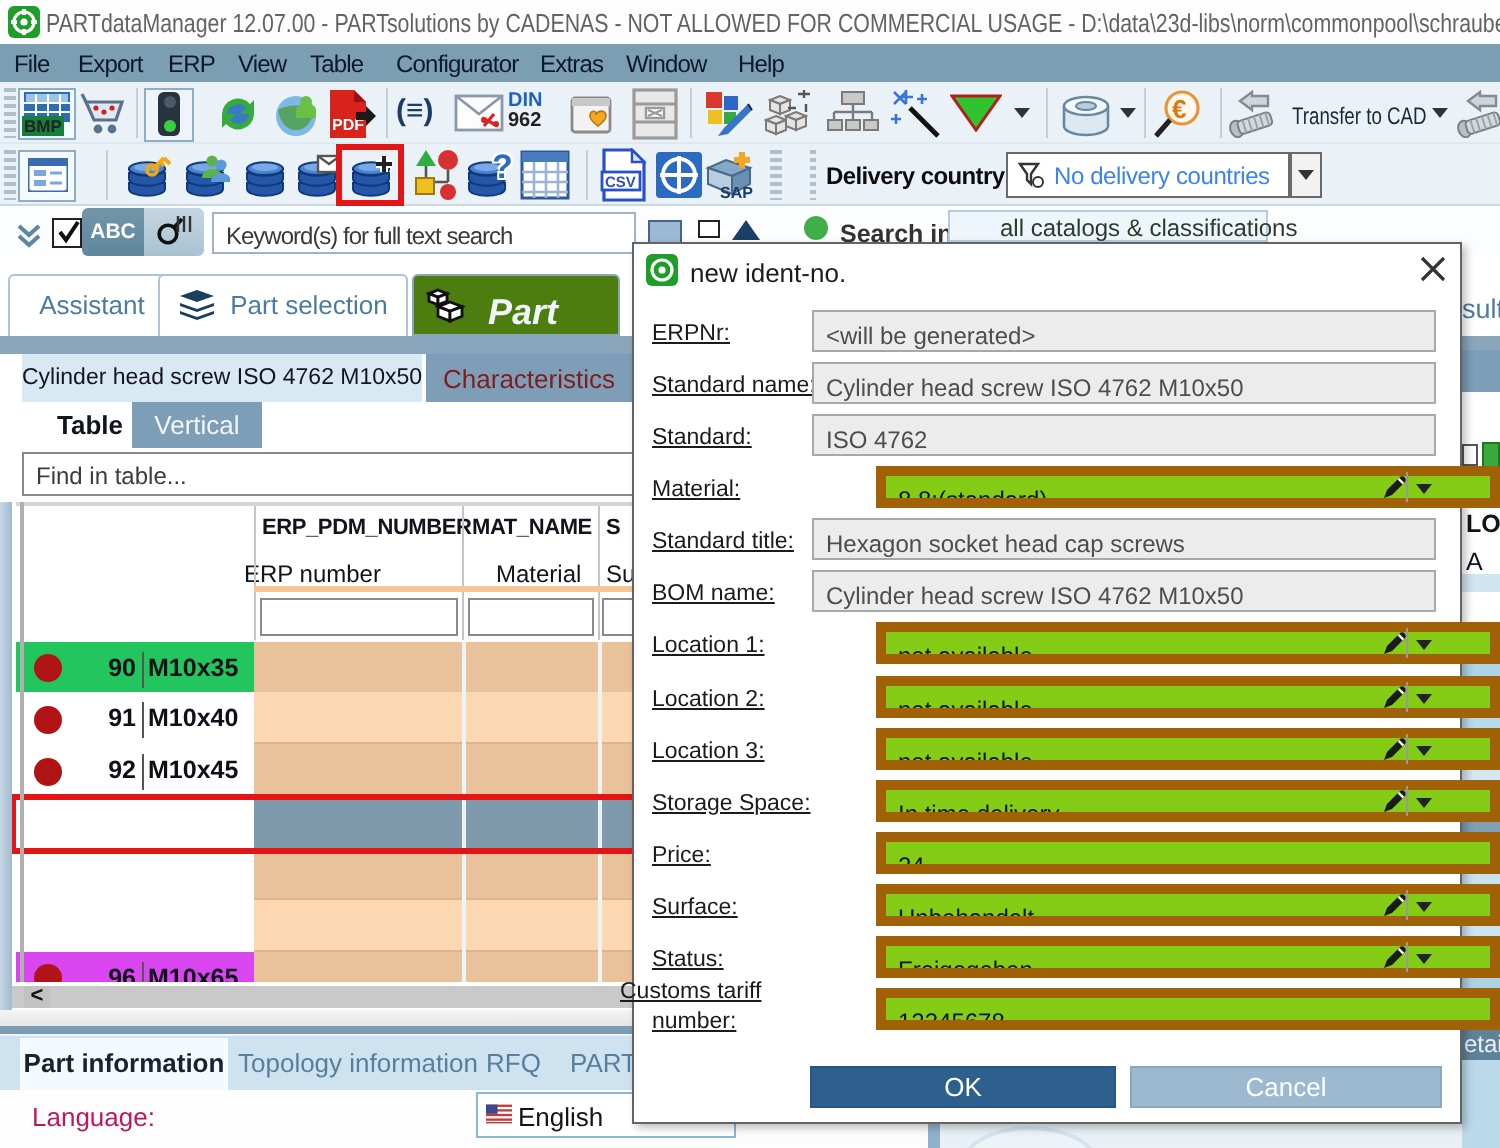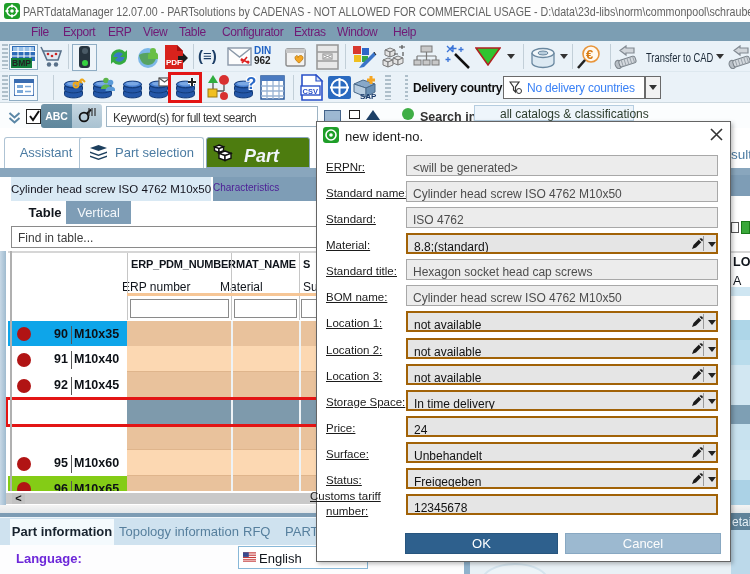--- a/index.html
+++ b/index.html
@@ -5,36 +5,36 @@
 * { margin:0; padding:0; box-sizing:border-box; }
 html,body { width:750px; height:574px; overflow:hidden; }
 body { position:relative; font-family:"Liberation Sans",sans-serif; background:#fff; }
 .abs { position:absolute; }
 .ico { position:absolute; }
 
 #titlebar { left:0; top:0; width:750px; height:22px; background:#fdfdfd; }
 #titletxt { left:23px; top:4px; font-size:13px; color:#636363; white-space:nowrap; transform:scaleX(0.82); transform-origin:0 0; }
 
 #menubar { left:0; top:22px; width:750px; height:19px; background:#7c9eb3; }
-.mi { position:absolute; top:3px; font-size:12px; letter-spacing:-0.4px; color:#701a75; font-weight:400;margin-left:24px; }
+.mi { position:absolute; top:3px; font-size:12px; letter-spacing:-0.4px; color:#0f172a; font-weight:400; }
 
 #tb1 { left:0; top:41px; width:750px; height:31px; background:#eaf2f8; border-bottom:1px solid #dde8ef; }
 #tb2 { left:0; top:72px; width:750px; height:31px; background:#eaf2f8; border-bottom:1px solid #cdd9e0; }
 .sep { position:absolute; width:1px; background:#c2cfd8; }
 .grip { position:absolute; width:3px; background:repeating-linear-gradient(#aebfca 0 2px, transparent 2px 4px); }
 
 #searchrow { left:0; top:103px; width:750px; height:25px; background:#fbfdfe; }
 #kwinput { left:106px; top:106px; width:212px; height:21px; background:#fff; border:1px solid #9eb4c4; font-size:12px; letter-spacing:-0.5px; color:#3a3a3a; padding:4px 0 0 6px; }
 
 .tab1 { position:absolute; top:137px; height:31px; background:#fff; border:1px solid #aec3d4; border-bottom:none; border-radius:3px 3px 0 0; color:#4b7ba2; font-size:13px; text-align:center; }
 #tabPartview { position:absolute; top:137px; height:31px; background:#4d7c0f; border:1px solid #89a6bd; border-radius:3px 3px 0 0; color:#f0f5f9; font-weight:700; font-size:18px;font-style:italic; }
 #tabband { left:0; top:168px; width:750px; height:9px; background:#89a6bd; }
 
 #subtab1 { left:11px; top:177px; width:200px; height:24px; background:#d9e9f4; color:#14141e; font-size:11.5px; padding-top:6px; text-align:center; white-space:nowrap; }
-#subtab2 { left:213px; top:177px; width:103px; height:24px; background:#7e9db6; color:#4c1d95; font-size:10px; padding-top:5px; }
+#subtab2 { left:213px; top:177px; width:103px; height:24px; background:#7e9db6; color:#7f1d1d; font-size:13px; padding-top:5px; text-align:center; }
 #tabTable { left:25px; top:202px; width:40px; height:22px; color:#10151c; font-weight:700; font-size:13px; padding-top:3px; text-align:center; background:#fff; }
 #tabVertical { left:66px; top:201px; width:65px; height:23px; background:#7e9db6; color:#f2f6fa; font-size:13px; padding-top:4px; text-align:center; }
 #findtable { left:11px; top:226px; width:314px; height:22px; background:#fff; border:1px solid #8a8a8a; font-size:12px; color:#3c3c3c; padding:4px 0 0 6px; }
 #leftstrip { left:0px; top:251px; width:6px; height:254px; background:linear-gradient(90deg,#c7d8e6,#9fbbcf); }
 .hdrline1 { position:absolute; top:258px; font-weight:700; font-size:11px; letter-spacing:-0.2px; color:#10151c; }
 .hdrline2 { position:absolute; top:280px; font-size:12px; color:#10151c; }
 .vline { position:absolute; top:253px; width:1px; height:67px; background:#c6c6c6; }
 #orangeline { left:127px; top:292.5px; width:189px; height:3.5px; background:#f6c696; }
 .fbox { position:absolute; top:299px; height:19px; background:#fff; border:1px solid #8a8a8a; }
 .row { position:absolute; left:8px; width:742px; height:27px; }
@@ -56,21 +56,21 @@
 .bottab { position:absolute; top:524px; color:#567f9d; font-size:13px; }
 #botarea { left:0; top:545px; width:750px; height:29px; background:#fdfdfe; }
 #langdrop { left:238px; top:546px; width:130px; height:23px; background:#fff; border:1px solid #88b8d8; }
 
 .rs { position:absolute; left:731px; width:19px; }
 
 #dlg { left:316px; top:121px; width:415px; height:441px; background:#fff; border:1px solid #646464; box-shadow:2px 2px 4px rgba(0,0,0,.25); }
 .dlbl { position:absolute; font-size:11.5px; color:#1b1b1b;text-decoration:underline; }
 .dfield { position:absolute; left:406px; width:312px; height:21px; font-size:12px; padding:4.5px 0 0 6px; white-space:nowrap; overflow:hidden; }
 .dgray { background:#ececec; border:1px solid #a8a8a8; color:#4d4d4d; }
-.dwhite { background:#e5e5e5; border:2px solid #a16207; color:#121212; }
+.dwhite { background:#84cc16; border:5px solid #a16207; color:#121212;margin-left:32px; }
 #okbtn { position:absolute; left:405px; top:533px; width:153px; height:21px; background:#2e608d; border:1px solid #27557e; color:#fff; font-size:13px; text-align:center; padding-top:2px; }
 #cancelbtn { position:absolute; left:565px; top:533px; width:156px; height:21px; background:#9cb9d0; border:1px solid #88a8c2; color:#fdfdfd; font-size:13px; text-align:center; padding-top:2px; }
 </style>
 </head>
 <body>
 
 <div class="abs" id="titlebar"></div>
 <svg class="ico" style="left:4px;top:3px" width="16" height="16" viewBox="0 0 16 16">
     <rect x="0" y="0" width="16" height="16" rx="3" fill="#1e9e28"></rect>
     <circle cx="8" cy="8" r="5" fill="none" stroke="#fff" stroke-width="1.6"></circle>
@@ -443,32 +443,32 @@
 <div class="abs" id="subtab2">Characteristics</div>
 <div class="abs" id="tabTable">Table</div>
 <div class="abs" id="tabVertical">Vertical</div>
 <div class="abs" id="findtable">Find in table...</div>
 
 <div class="abs" style="left:8px;top:251px;width:742px;height:2px;background:#d6d6d6"></div>
 <div class="hdrline1" style="left:131px">ERP_PDM_NUMBER</div>
 <div class="hdrline1" style="left:236px">MAT_NAME</div>
 <div class="hdrline1" style="left:303px">S</div>
 <div class="hdrline2" style="left:122px">ERP number</div>
-<div class="hdrline2" style="left:220px">Material</div>
+<div class="hdrline2" style="left:248px">Material</div>
 <div class="hdrline2" style="left:303px">Su</div>
 <div class="vline" style="left:127px"></div>
 <div class="vline" style="left:231px"></div>
 <div class="vline" style="left:299px"></div>
 <div class="abs" id="orangeline"></div>
 <div class="fbox" style="left:130px;width:99px"></div>
 <div class="fbox" style="left:234px;width:63px"></div>
 <div class="fbox" style="left:301px;width:24px"></div>
 <div id="rows">
     <div class="row" style="top:320.5px;height:25.9px;overflow:hidden">
-      <div class="rowhdr" style="background:#0ea5e9;height:26px">
+      <div class="rowhdr" style="background:#22c55e;height:26px">
         <div class="dot"></div>
         <div class="rnum">90</div>
         <div class="rbar"></div>
         <div class="rname">M10x35</div>
       </div>
       <div class="cells" style="background:#e9c29c;height:26px;border-bottom:1px solid #dfb58c">
         <div class="cv1"></div>
         <div class="cv2"></div>
       </div>
     </div>
@@ -502,33 +502,27 @@
         <div class="cv2"></div>
       </div>
     </div>
     <div class="row" style="top:424.1px;height:25.9px;overflow:hidden">
       <div class="cells" style="background:#e9c29c;height:26px;border-bottom:1px solid #dfb58c">
         <div class="cv1"></div>
         <div class="cv2"></div>
       </div>
     </div>
     <div class="row" style="top:450px;height:25.9px;overflow:hidden">
-      <div class="rowhdr" style="background:#fff;height:26px">
-        <div class="dot"></div>
-        <div class="rnum">95</div>
-        <div class="rbar"></div>
-        <div class="rname">M10x60</div>
-      </div>
       <div class="cells" style="background:#fcd8b2;height:26px;border-bottom:1px solid #dfb58c">
         <div class="cv1"></div>
         <div class="cv2"></div>
       </div>
     </div>
     <div class="row" style="top:475.9px;height:15.5px;overflow:hidden">
-      <div class="rowhdr" style="background:#84cc16;height:20px">
+      <div class="rowhdr" style="background:#d946ef;height:20px">
         <div class="dot"></div>
         <div class="rnum">96</div>
         <div class="rbar"></div>
         <div class="rname">M10x65</div>
       </div>
       <div class="cells" style="background:#e9c29c;height:20px;border-bottom:1px solid #dfb58c">
         <div class="cv1"></div>
         <div class="cv2"></div>
       </div>
     </div>
@@ -541,21 +535,21 @@
 <div class="abs" style="left:12px;top:493px;width:13px;height:11px;background:#c2c2c2;color:#111;font-size:11px;font-weight:700;text-align:center;line-height:11px">&lt;</div>
 <div class="abs" id="gapband"></div>
 <div class="abs" id="splitter"></div>
 
 <div class="abs" id="botbar"></div>
 <div class="abs" id="botactive">Part information</div>
 <div class="bottab" style="left:119px">Topology information</div>
 <div class="bottab" style="left:243px">RFQ</div>
 <div class="bottab" style="left:285px">PART</div>
 <div class="abs" id="botarea"></div>
-<div class="abs" style="left:16px;top:551px;font-weight:700;font-size:13px;color:#6d28d9">Language:</div>
+<div class="abs" style="left:16px;top:551px;font-weight:400;font-size:13px;color:#be185d">Language:</div>
 <div class="abs" id="langdrop"></div>
 <svg class="ico" style="left:243px;top:552px" width="13" height="10" viewBox="0 0 18 13">
     <rect width="18" height="13" fill="#fff"></rect>
     <g fill="#c43a3a">
       <rect y="0" width="18" height="1.6"></rect>
       <rect y="3.2" width="18" height="1.6"></rect>
       <rect y="6.4" width="18" height="1.6"></rect>
       <rect y="9.6" width="18" height="1.6"></rect>
       <rect y="12" width="18" height="1"></rect>
     </g>

